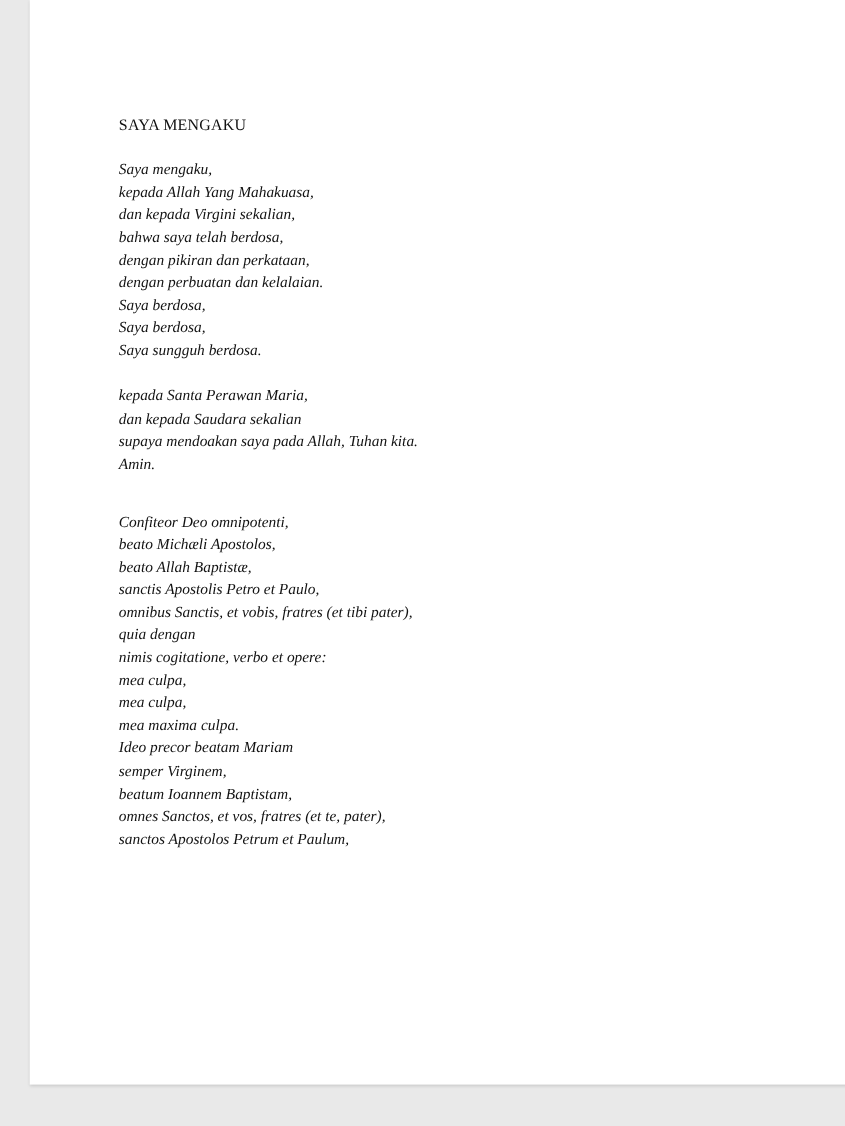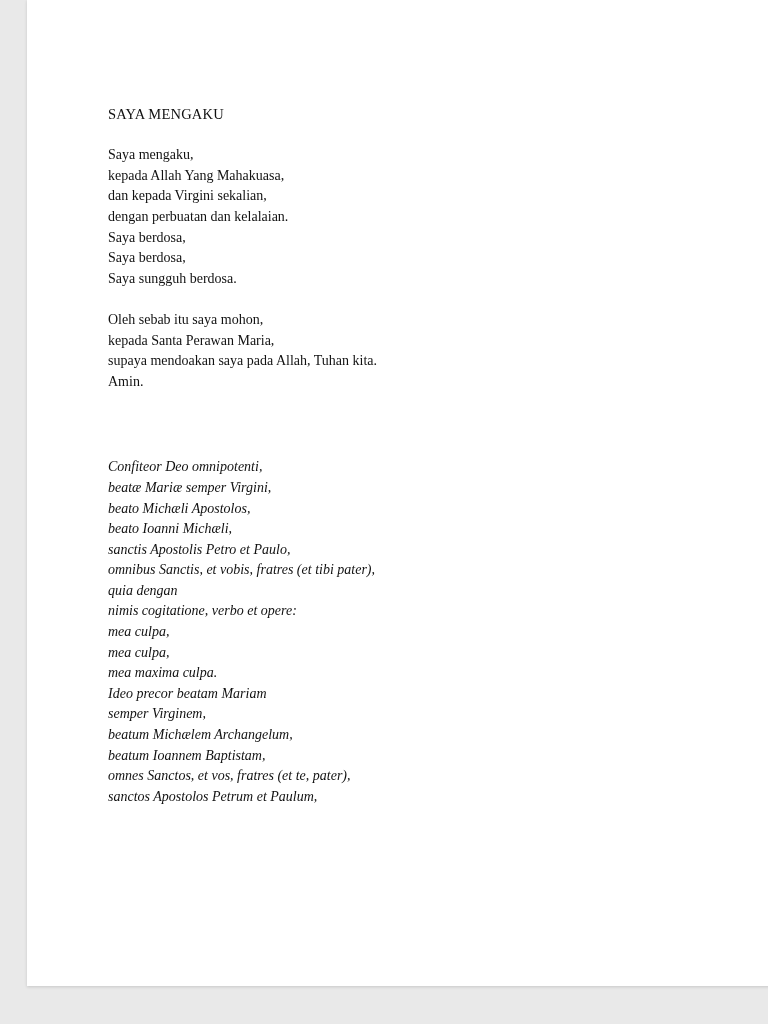--- a/index.html
+++ b/index.html
@@ -27,66 +27,67 @@
     line-height: 20.6px;
   }
   .doc-title {
     font-size: 14.5px;
     letter-spacing: 0.2px;
     margin: 0 0 20.6px 0;
     font-weight: normal;
   }
   .stanza {
     margin: 0 0 20.6px 0;
+    font-style: italic;
   }
   .stanza.latin {
-    margin-top: 65px;
+    margin-top: 32px;
     font-style: italic;
   }
   .line {
     white-space: pre;
   }
 </style>
 </head>
 <body>
 
 <div class="page">
   <div class="content">
     <h1 class="doc-title">SAYA MENGAKU</h1>
 
     <div class="stanza">
         <div class="line">Saya mengaku,</div>
         <div class="line">kepada Allah Yang Mahakuasa,</div>
         <div class="line">dan kepada Virgini sekalian,</div>
+        <div class="line">bahwa saya telah berdosa,</div>
+        <div class="line">dengan pikiran dan perkataan,</div>
         <div class="line">dengan perbuatan dan kelalaian.</div>
         <div class="line">Saya berdosa,</div>
         <div class="line">Saya berdosa,</div>
         <div class="line">Saya sungguh berdosa.</div>
       </div>
 
     <div class="stanza">
-        <div class="line">Oleh sebab itu saya mohon,</div>
         <div class="line">kepada Santa Perawan Maria,</div>
+        <div class="line">dan kepada Saudara sekalian</div>
         <div class="line">supaya mendoakan saya pada Allah, Tuhan kita.</div>
         <div class="line">Amin.</div>
       </div>
 
     <div class="stanza latin">
         <div class="line">Confiteor Deo omnipotenti,</div>
-        <div class="line">beatæ Mariæ semper Virgini,</div>
         <div class="line">beato Michæli Apostolos,</div>
-        <div class="line">beato Ioanni Michæli,</div>
+        <div class="line">beato Allah Baptistæ,</div>
         <div class="line">sanctis Apostolis Petro et Paulo,</div>
         <div class="line">omnibus Sanctis, et vobis, fratres (et tibi pater),</div>
         <div class="line">quia dengan</div>
         <div class="line">nimis cogitatione, verbo et opere:</div>
         <div class="line">mea culpa,</div>
         <div class="line">mea culpa,</div>
         <div class="line">mea maxima culpa.</div>
         <div class="line">Ideo precor beatam Mariam</div>
         <div class="line">semper Virginem,</div>
-        <div class="line">beatum Michælem Archangelum,</div>
         <div class="line">beatum Ioannem Baptistam,</div>
         <div class="line">omnes Sanctos, et vos, fratres (et te, pater),</div>
         <div class="line">sanctos Apostolos Petrum et Paulum,</div>
       </div>
   </div>
 </div>
 
 </body></html>

